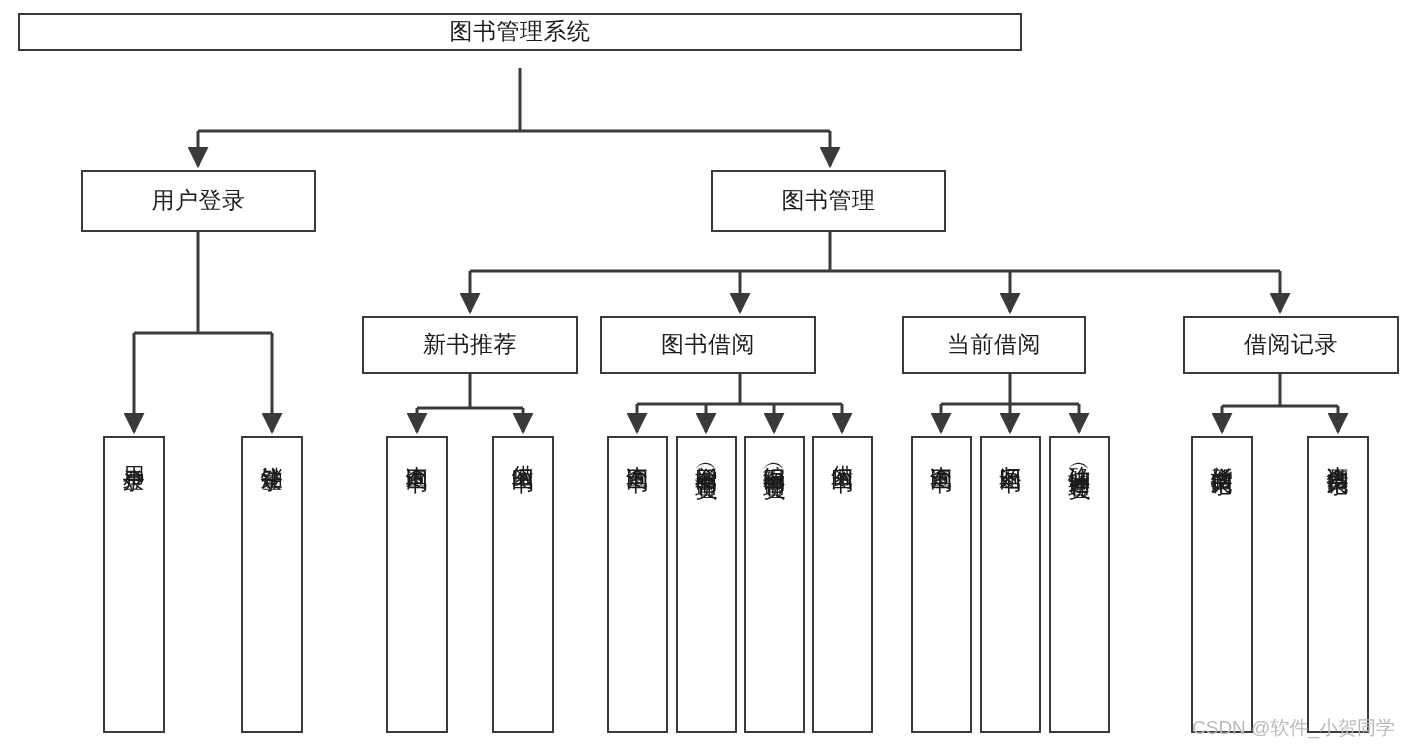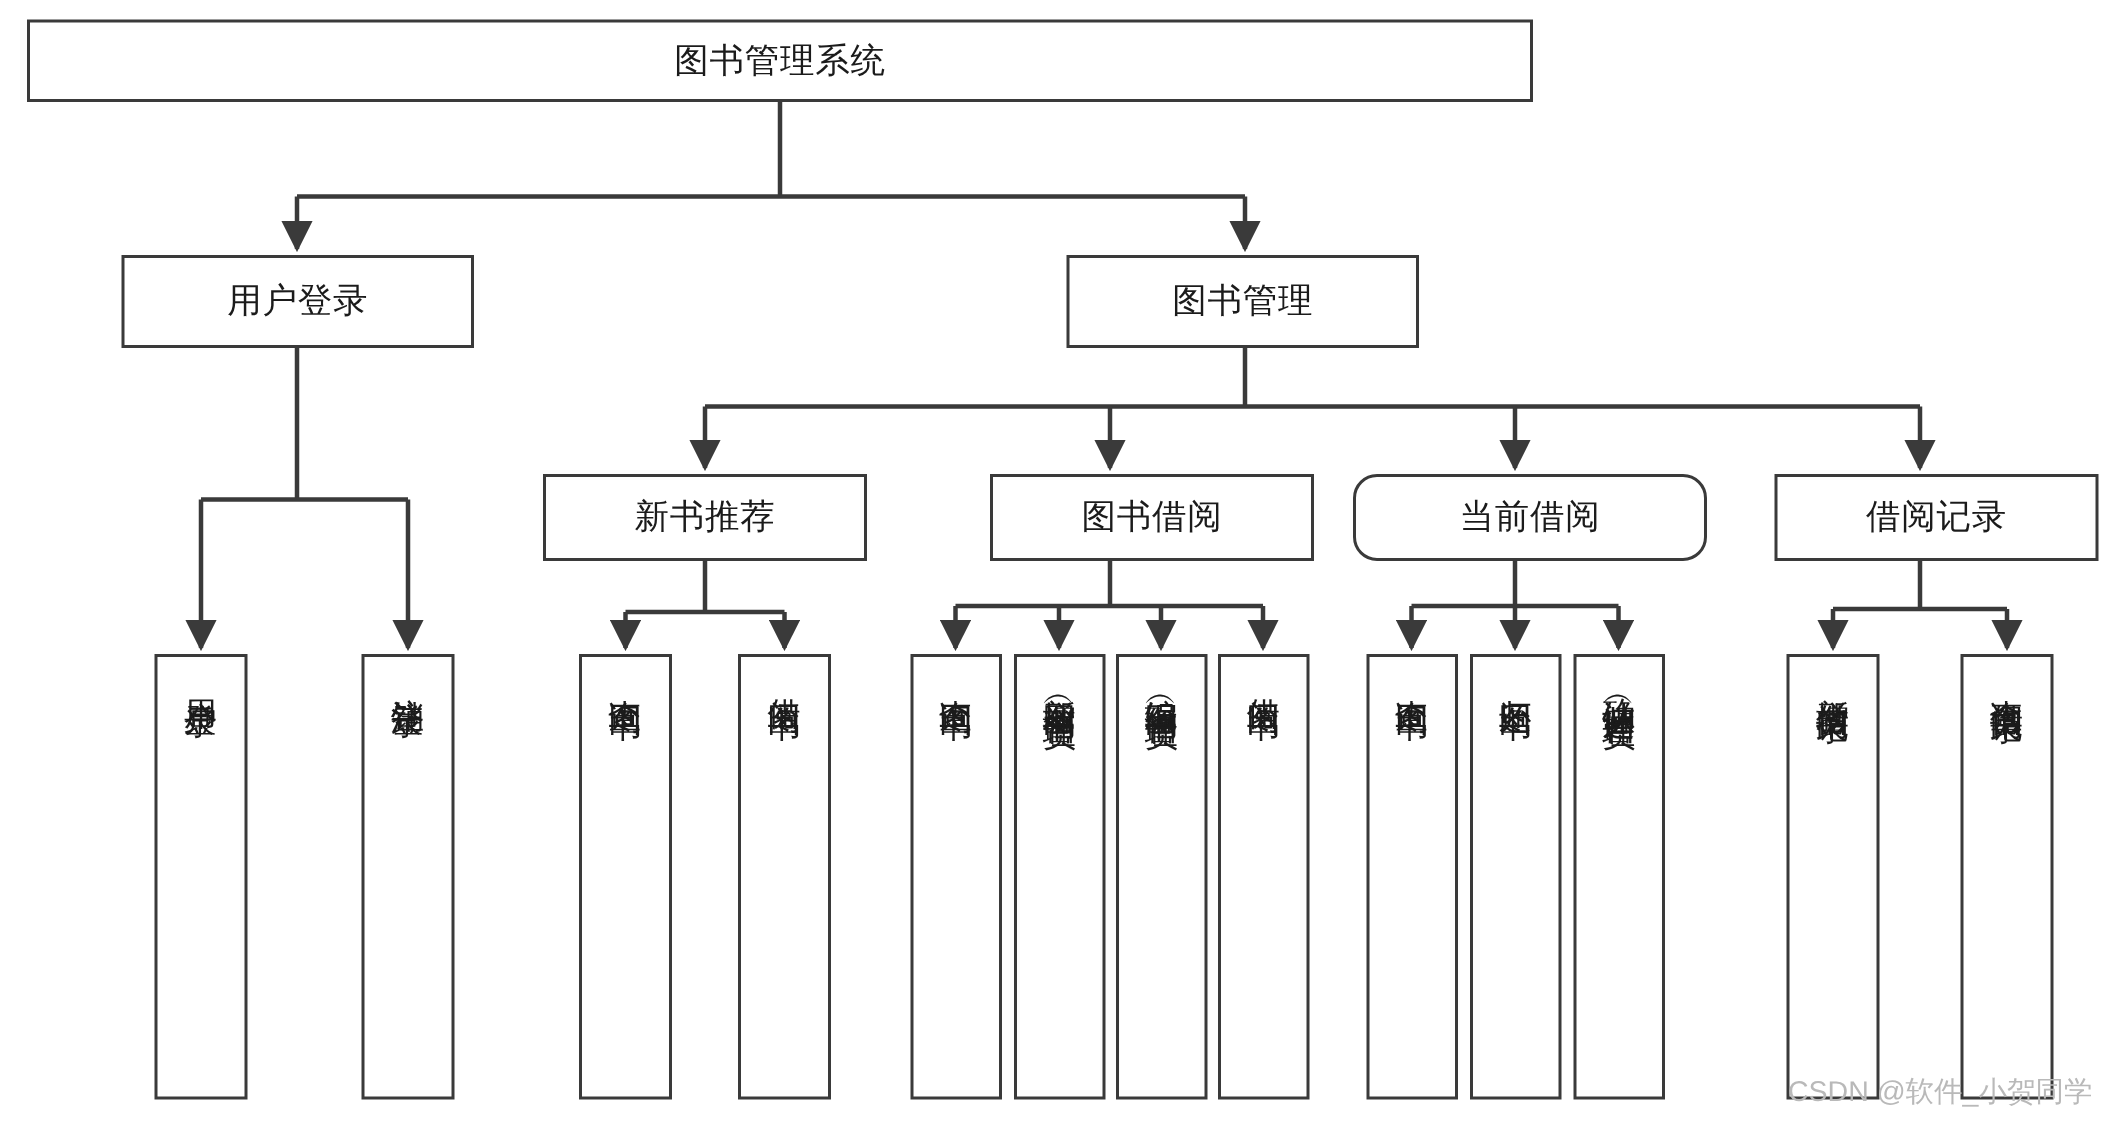--- a/index.html
+++ b/index.html
@@ -122,41 +122,41 @@
       <path d="M 1010 404 L 1010 432" marker-end="url(#arrow)"></path>
       <path d="M 1079 404 L 1079 432" marker-end="url(#arrow)"></path>
 
       <path d="M 1280 374 L 1280 406"></path>
       <path d="M 1222 406 L 1338 406"></path>
       <path d="M 1222 406 L 1222 432" marker-end="url(#arrow)"></path>
       <path d="M 1338 406 L 1338 432" marker-end="url(#arrow)"></path>
     </g>
   </svg>
 
-  <div class="node h root" style="left:18px; top:13px; width:1004px; height:55px;">
+  <div class="node h root" style="left:18px; top:13px; width:1004px; height:38px;">
     <span class="node-label">图书管理系统</span>
   </div>
 
   <div class="node h" style="left:81px; top:170px; width:235px; height:62px;">
     <span class="node-label">用户登录</span>
   </div>
 
   <div class="node h" style="left:362px; top:316px; width:216px; height:58px;">
     <span class="node-label">新书推荐</span>
   </div>
 
   <div class="node h" style="left:711px; top:170px; width:235px; height:62px;">
     <span class="node-label">图书管理</span>
   </div>
 
-  <div class="node h" style="left:660px; top:316px; width:216px; height:58px;">
+  <div class="node h" style="left:600px; top:316px; width:216px; height:58px;">
     <span class="node-label">图书借阅</span>
   </div>
 
-  <div class="node h" style="left:902px; top:316px; width:236px; height:58px;border-radius:16px;">
+  <div class="node h" style="left:902px; top:316px; width:184px; height:58px;">
     <span class="node-label">当前借阅</span>
   </div>
 
   <div class="node h" style="left:1172px; top:316px; width:216px; height:58px;margin-left:11px;">
     <span class="node-label">借阅记录</span>
   </div>
 
   <div class="node v" style="left:103px; top:436px; width:62px; height:297px;">
     <span class="node-label">用户登录</span>
   </div>

